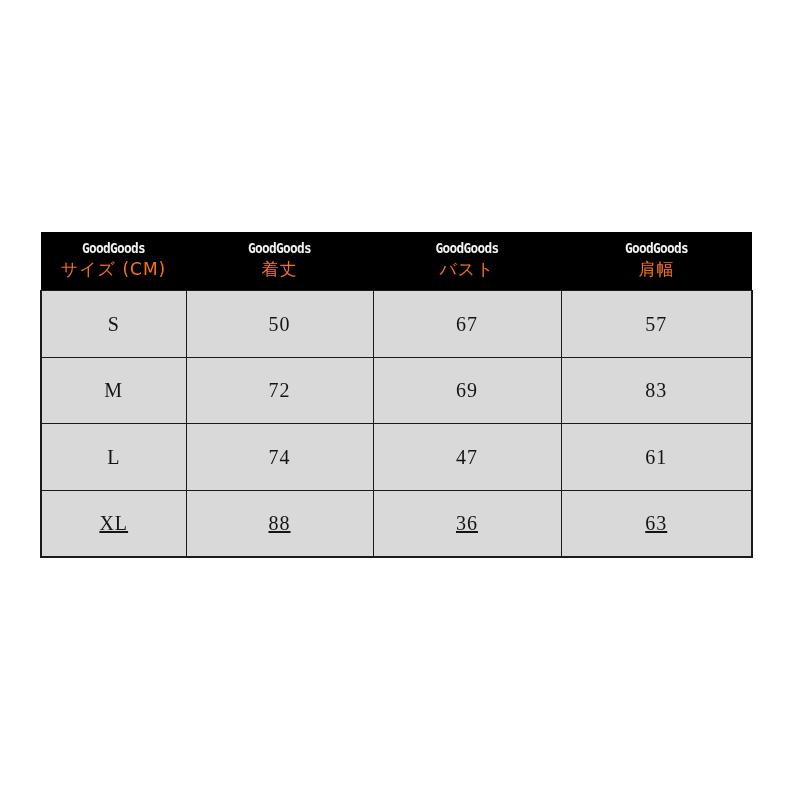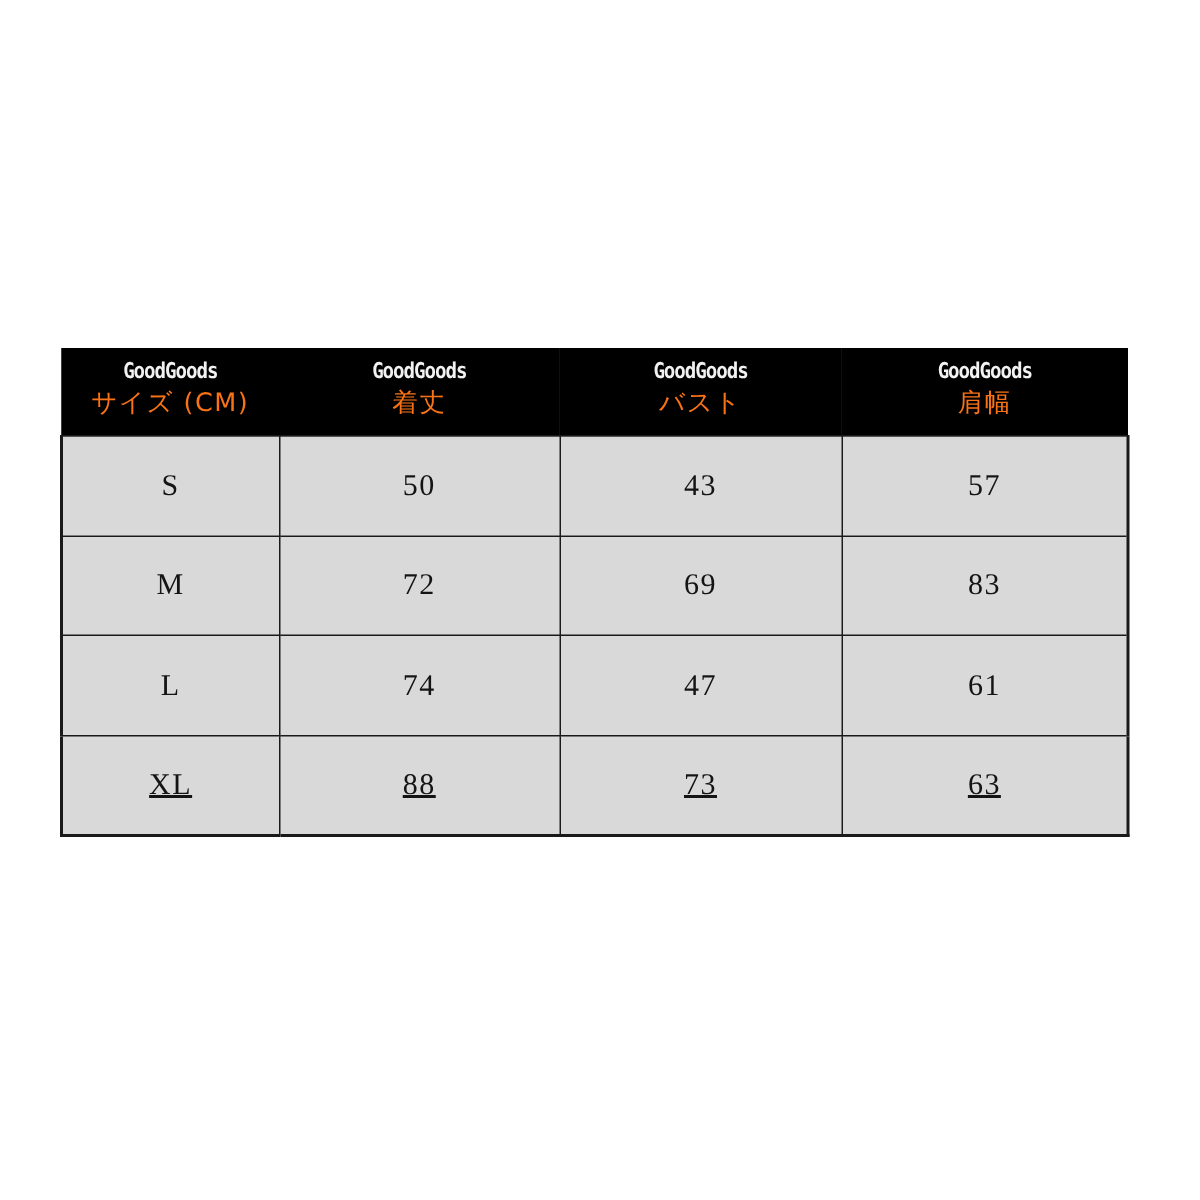--- a/index.html
+++ b/index.html
@@ -130,37 +130,37 @@
           <span class="hdr-brand">GoodGoods</span>
           <span class="hdr-label">肩幅</span>
         </th>
       </tr>
     </thead>
 
     <tbody>
       <tr>
         <td>S</td>
         <td>50</td>
-        <td>43</td>
+        <td>67</td>
         <td>57</td>
       </tr>
       <tr>
         <td>M</td>
         <td>72</td>
         <td>69</td>
         <td>83</td>
       </tr>
       <tr>
         <td>L</td>
         <td>74</td>
         <td>47</td>
         <td>61</td>
       </tr>
       <tr>
         <td>XL</td>
         <td>88</td>
-        <td>73</td>
+        <td>36</td>
         <td>63</td>
       </tr>
     </tbody>
   </table>
 
 </div>
 
 </body></html>

